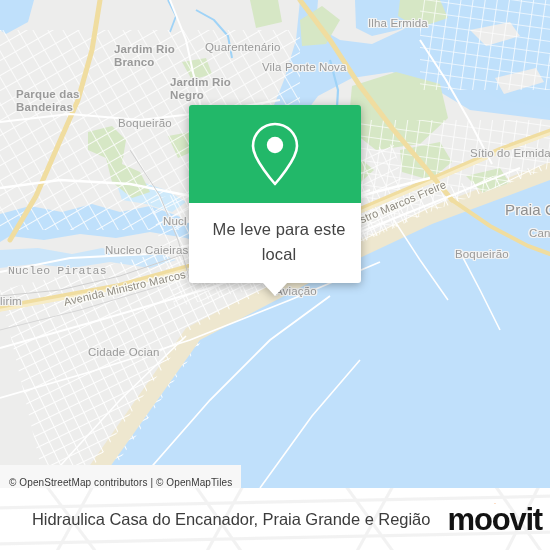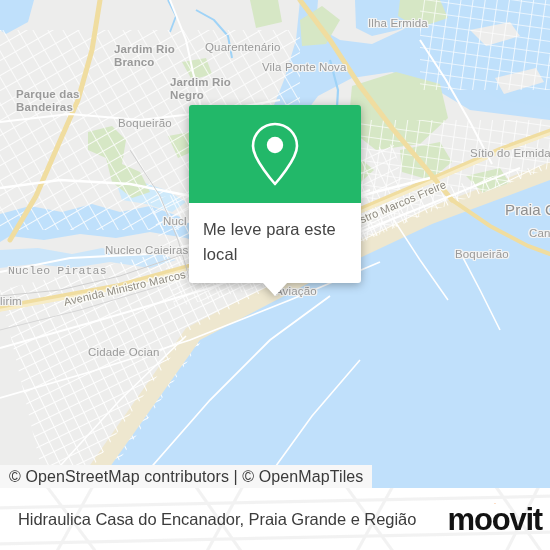--- a/index.html
+++ b/index.html
@@ -61,25 +61,25 @@
       -1px -1px #fbfbf7, 1px -1px #fbfbf7, -1px 1px #fbfbf7, 1px 1px #fbfbf7;
   }
 
   
   .attribution {
     position: absolute;
     left: 0;
     bottom: 0;
     height: 23px;
     display: flex;
-    align-items: center;
+    align-items: flex-end;
     padding: 0 9px 0 9px;
     background: #f7f7f7;
     color: #3a3a3a;
-    font-size: 16px;
+    font-size: 10px;
     letter-spacing: .1px;
     white-space: nowrap;
   }
 
   
   .popup {
     position: absolute;
     left: 189px;
     top: 105px;
     width: 172px;
@@ -90,20 +90,21 @@
     background: #22b869;
     border-radius: 3px 3px 0 0;
     display: flex;
     align-items: center;
     justify-content: center;
   }
   .popup-body {
     background: #ffffff;
     border-radius: 0 0 3px 3px;
     padding: 14px 6px 16px 14px;
+    text-align: center;
     color: #444444;
     font-size: 16.5px;
     line-height: 25px;
     letter-spacing: .1px;
   }
   .popup-tail {
     position: absolute;
     left: 50%;
     bottom: -13px;
     margin-left: -13px;
@@ -133,21 +134,21 @@
     opacity: .55;
   }
   .bottombar-inner {
     position: absolute;
     left: 0;
     top: 0;
     width: 550px;
     height: 62px;
     display: flex;
     align-items: center;
-    padding-left: 18px;
+    padding-left: 32px;
     box-sizing: border-box;
   }
   .bb-title {
     color: #3c3c3c;
     font-size: 16.5px;
     letter-spacing: -.05px;
     white-space: nowrap;
   }
   .moovit-logo {
     position: absolute;

